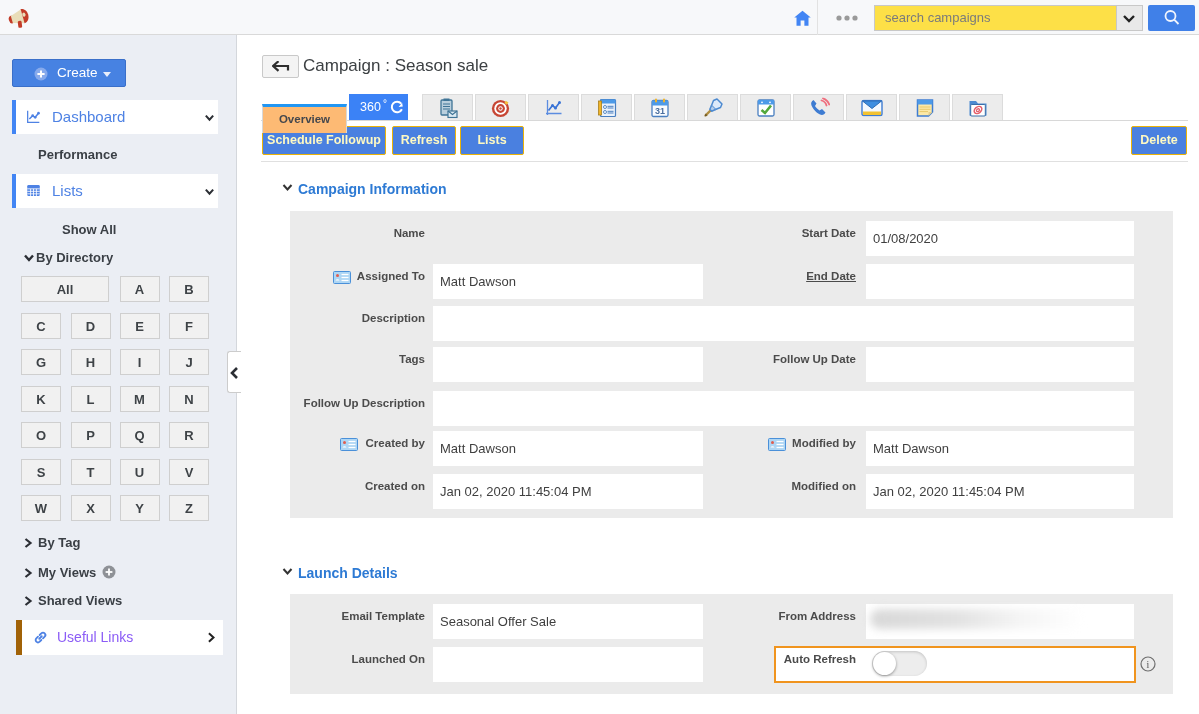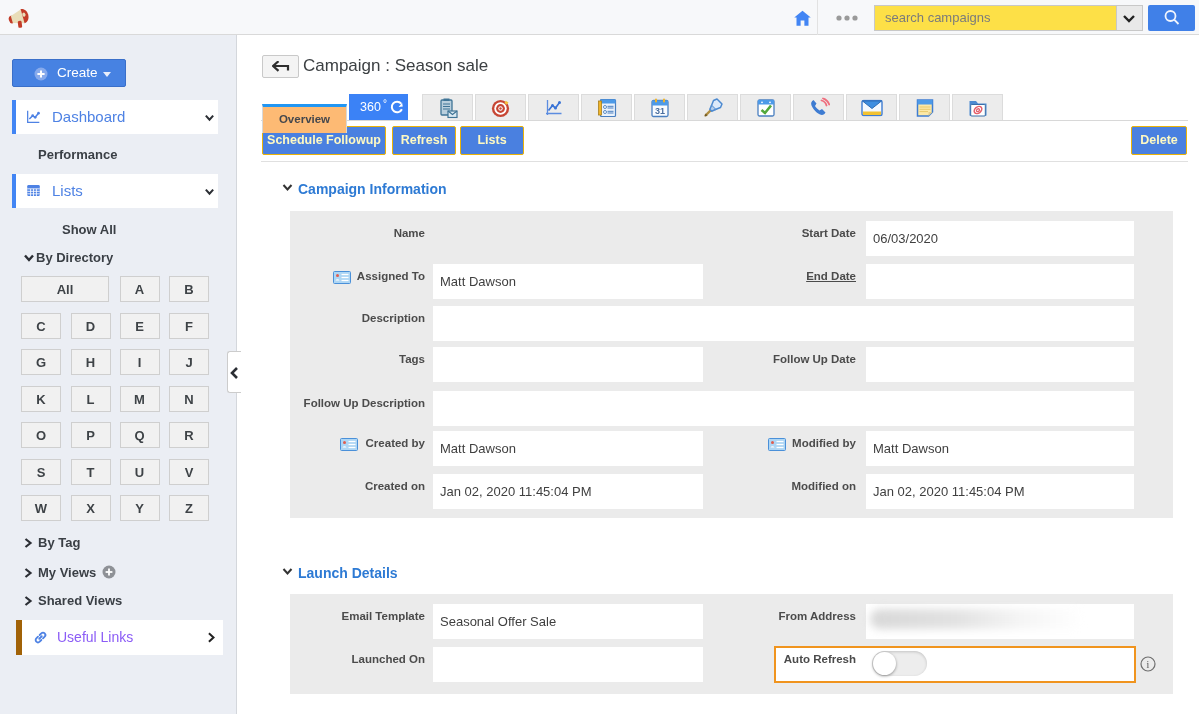--- a/index.html
+++ b/index.html
@@ -343,21 +343,21 @@
       </svg>
     <div class="sechead" style="top:146px">Campaign Information</div>
     <div class="panel" id="panel1" style="top:176px; height:307px;"></div>
     <svg class="secchev" style="top:531px" viewBox="0 0 11 11">
         <path d="M1.5 3 L5.5 7.5 L9.5 3" fill="none" stroke="#333" stroke-width="2"></path>
       </svg>
     <div class="sechead" style="top:530px">Launch Details</div>
     <div class="panel" id="panel2" style="top:559px; height:100px;"></div>
     <div class="flabel" style="left:28px;top:192px;width:160px;">Name</div>
     <div class="flabel" style="left:459px;top:192px;width:160px;">Start Date</div>
-    <div class="finput" style="left:629px;top:186px;width:268px;">06/03/2020</div>
+    <div class="finput" style="left:629px;top:186px;width:268px;">01/08/2020</div>
     <svg class="cardic" style="left:96px;top:236px" viewBox="0 0 18 13">
         <rect x="0.5" y="0.5" width="17" height="12" rx="1" fill="#aed6f4" stroke="#4a90d9" stroke-width="1"></rect>
         <circle cx="4.5" cy="4.5" r="1.5" fill="#e05d4f"></circle>
         <path d="M2.5 9.5 a2.2 2.2 0 0 1 4 0" fill="#fff"></path>
         <g stroke="#fff" stroke-width="1.2">
           <line x1="8.5" y1="3.5" x2="15.5" y2="3.5"></line>
           <line x1="8.5" y1="6.5" x2="15.5" y2="6.5"></line>
           <line x1="8.5" y1="9.5" x2="15.5" y2="9.5"></line>
         </g>
       </svg>

